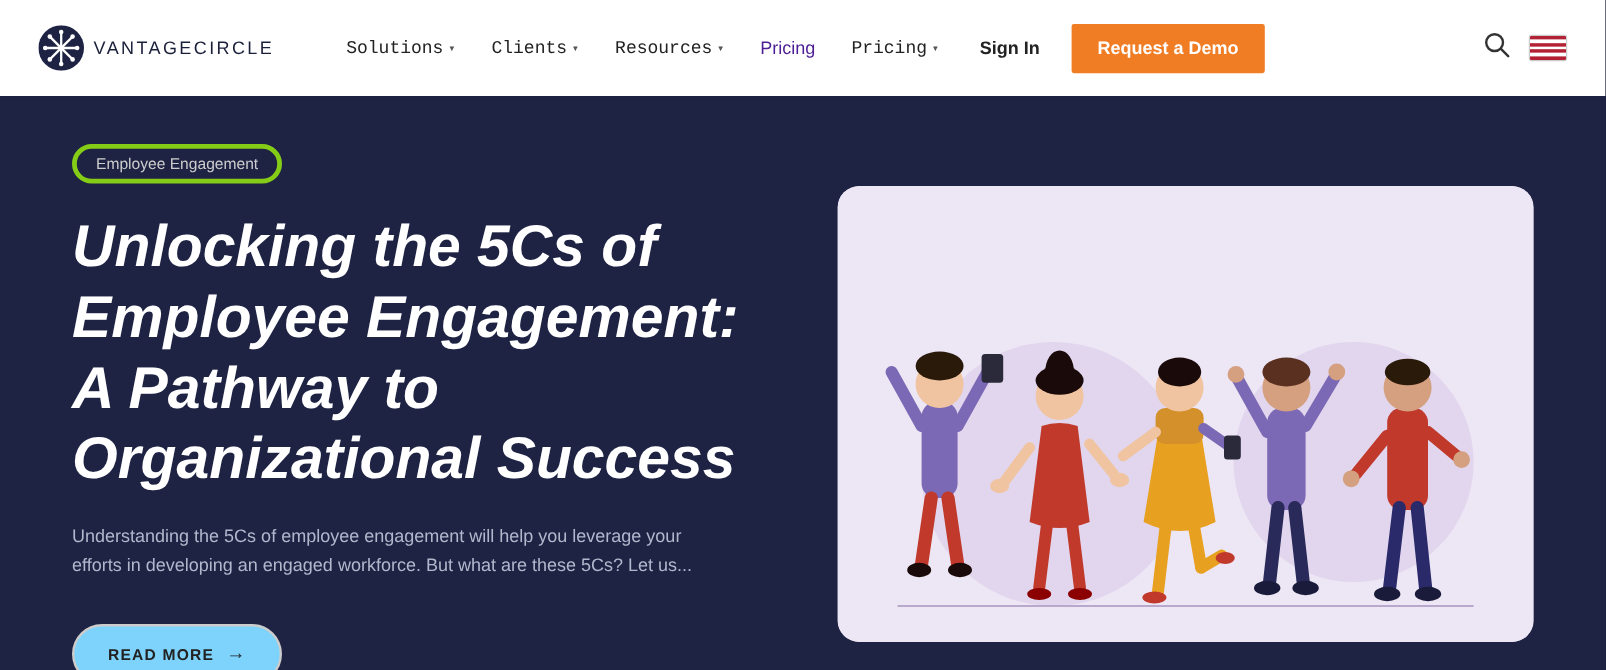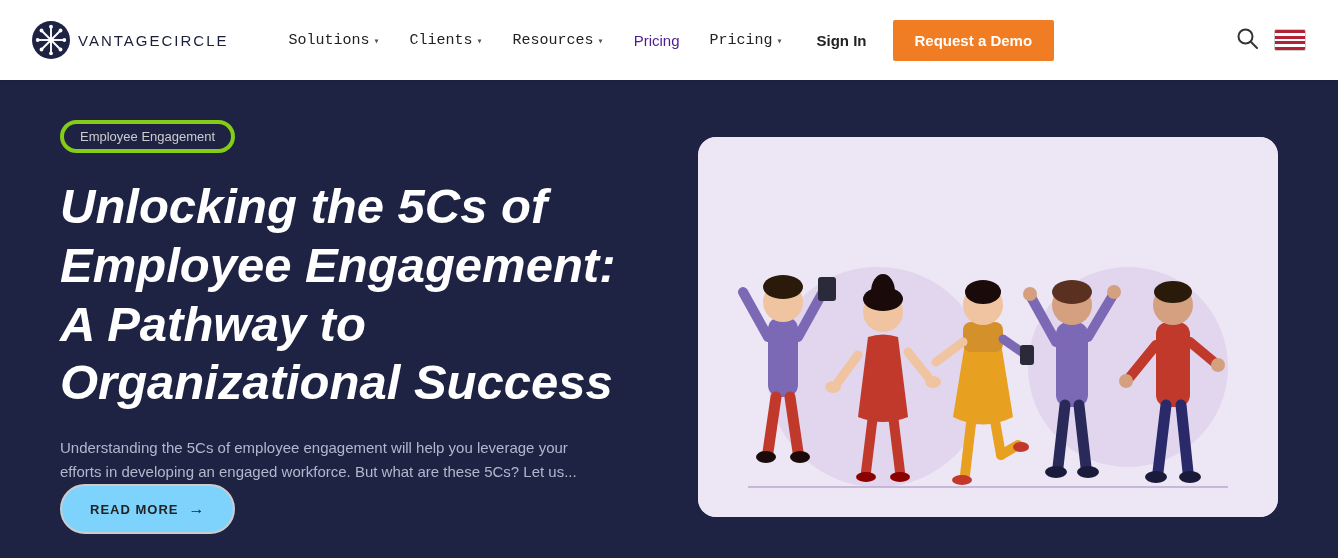--- a/index.html
+++ b/index.html
@@ -145,20 +145,21 @@
       font-weight: 800;
       color: #ffffff;
       line-height: 1.2;
       margin-bottom: 24px;
       font-style: italic;
     }
     .hero-desc {
       font-size: 15px;
       color: #b0b8cc;
       line-height: 1.6;
+      margin-bottom: 36px;
       max-width: 540px;
     }
     .read-more-btn {
       display: inline-flex;
       align-items: center;
       gap: 10px;
       background: #7dd3fc;
       color: #222;
       border: 2px solid #ccc;
       border-radius: 40px;

